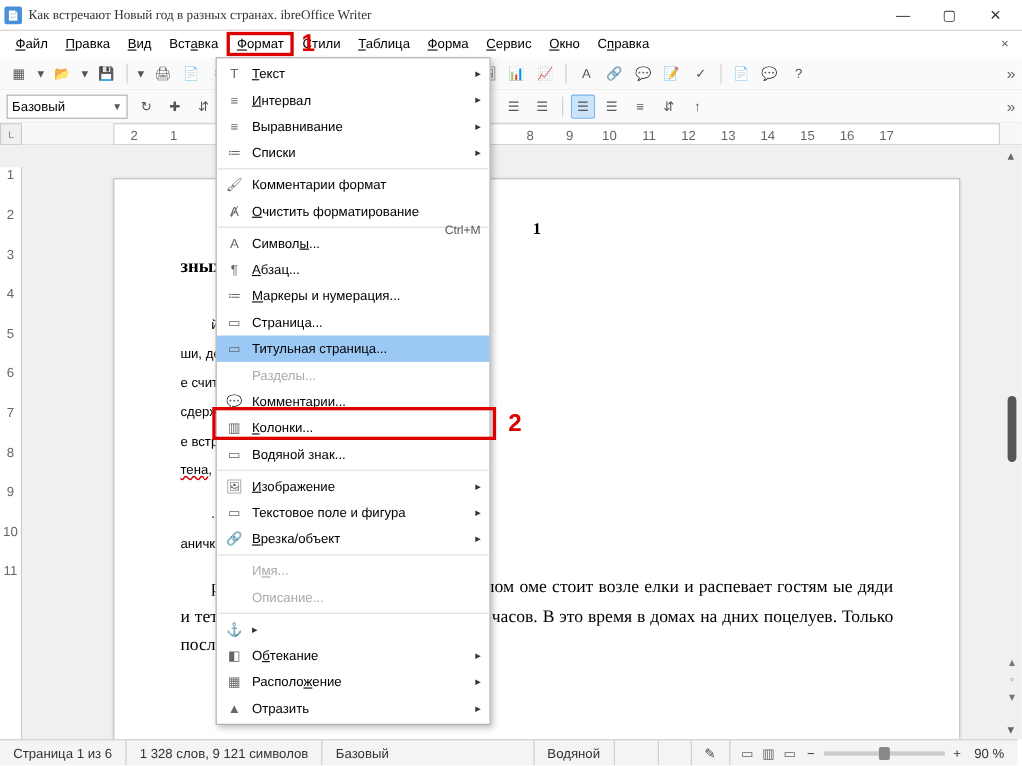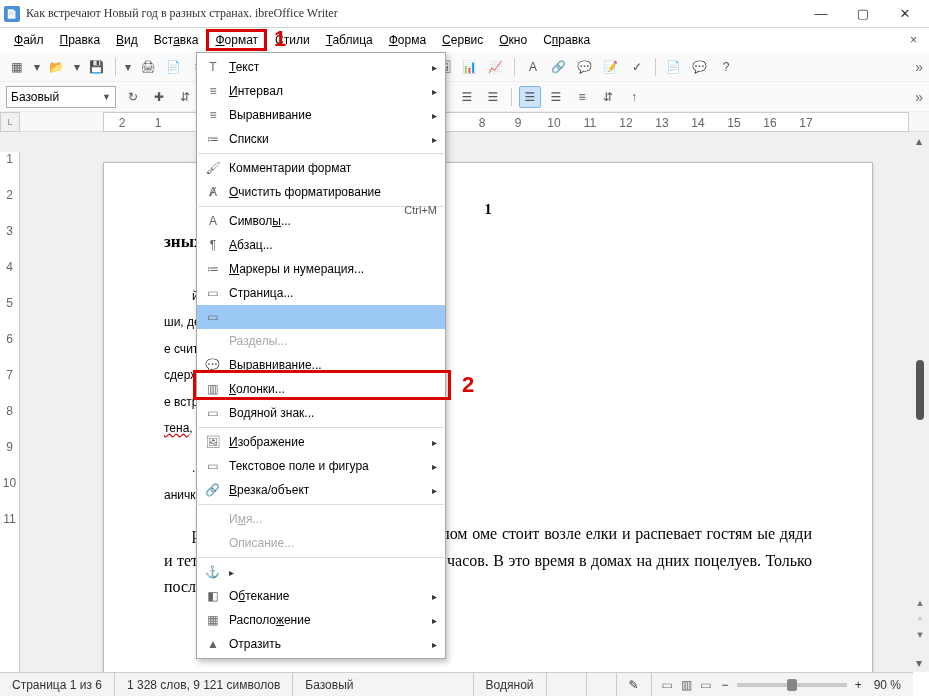--- a/index.html
+++ b/index.html
@@ -56,21 +56,21 @@
 .dropdown .mitem.hl { background:#9cc8f5; }
 .dropdown .mitem.disabled { color:#aaa; }
 .dropdown .mitem .micon { width:20px; height:16px; margin-right:6px; display:flex; align-items:center; justify-content:center; font-size:12px; color:#666; }
 .dropdown .mitem .mlabel { flex:1; }
 .dropdown .mitem .mshort { color:#555; font-size:11px; margin-left:10px;margin-top:36px; }
 .dropdown .mitem .arrow { color:#333; font-size:10px; }
 .dropdown .msep { height:1px; background:#ddd; margin:2px 1px; }
 .dropdown-box { position:absolute; left:193px; top:370px; width:258px; height:30px; border:3px solid #d00; z-index:60; pointer-events:none; }
 
 
-.statusbar { position:absolute; bottom:0; left:0; right:16px; height:24px; background:#f4f4f4; border-top:1px solid #ccc; display:flex; align-items:center; font-size:11px; color:#333;justify-content:center; }
+.statusbar { position:absolute; bottom:0; left:0; right:4px; height:24px; background:#f4f4f4; border-top:1px solid #ccc; display:flex; align-items:center; font-size:11px; color:#333;justify-content:center; }
 .statusbar .cell { padding:0 12px; border-right:1px solid #ccc; height:100%; display:flex; align-items:center; }
 .statusbar .spacer { flex:1; }
 .statusbar .icons { display:flex; gap:8px; padding:0 10px; color:#666; }
 .statusbar .slider { width:110px; height:4px; background:#ccc; margin:0 8px; position:relative; }
 .statusbar .slider .knob { position:absolute; left:50px; top:-4px; width:10px; height:12px; background:#888; border-radius:2px; }
 
 u.accel { text-decoration:underline; }
 </style>
 </head>
 <body>
@@ -278,28 +278,29 @@
     <div class="mitem">
       <span class="micon">≔</span>
       <span class="mlabel"><u class="accel">М</u>аркеры и нумерация...</span>
     </div>
     <div class="mitem">
       <span class="micon">▭</span>
       <span class="mlabel">Страница...</span>
     </div>
     <div class="mitem hl">
       <span class="micon">▭</span>
+      <span class="mlabel">Титульная страница...</span>
     </div>
     <div class="mitem disabled">
       <span class="micon"></span>
       <span class="mlabel">Разделы...</span>
     </div>
     <div class="mitem">
       <span class="micon">💬</span>
-      <span class="mlabel">Выравнивание...</span>
+      <span class="mlabel">Комментарии...</span>
     </div>
     <div class="mitem">
       <span class="micon">▥</span>
       <span class="mlabel"><u class="accel">К</u>олонки...</span>
     </div>
     <div class="mitem">
       <span class="micon">▭</span>
       <span class="mlabel">Водяной знак...</span>
     </div>
     <div class="msep"></div>

